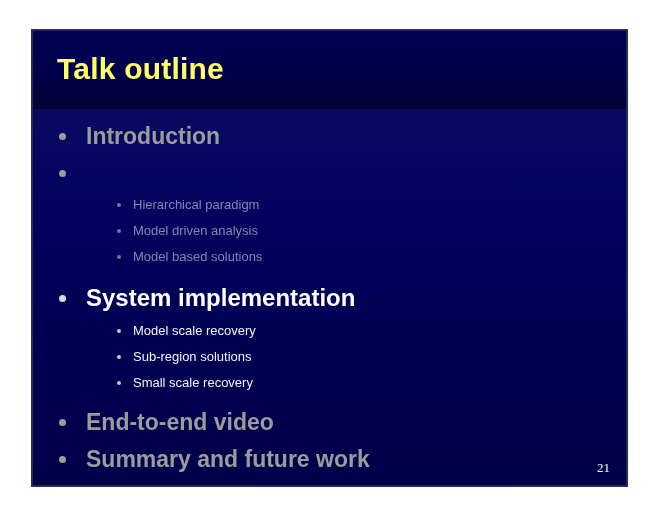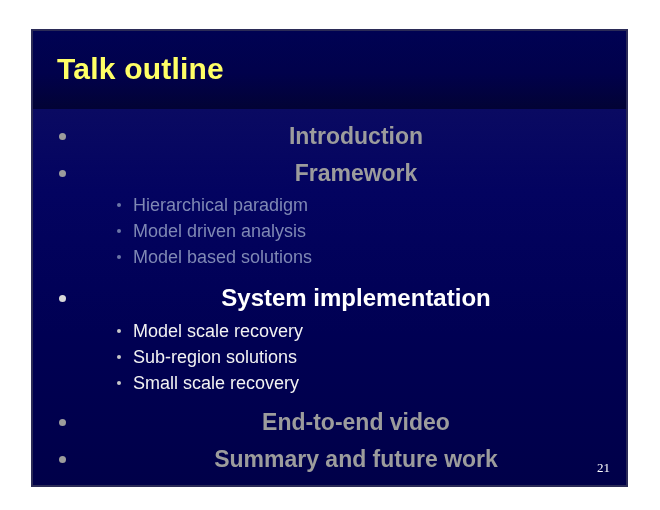--- a/index.html
+++ b/index.html
@@ -86,21 +86,20 @@
   .item-l1 {
     position: relative;
     padding-left: 53px;
     margin: 0;
     height: 37px;
     line-height: 37px;
     font-size: 23px;
     font-weight: bold;
     color: #9c9c9c;
     white-space: nowrap;
-    text-align: center;
   }
   .item-l1 .bullet {
     position: absolute;
     left: 26px;
     top: 15px;
     width: 7px;
     height: 7px;
     border-radius: 50%;
     background: #9c9c9c;
   }
@@ -115,21 +114,21 @@
     top: 17px;
   }
 
   
   .item-l2 {
     position: relative;
     padding-left: 100px;
     margin: 0;
     height: 26px;
     line-height: 26px;
-    font-size: 18px;
+    font-size: 13px;
     font-weight: normal;
     color: #7f88b4;
     white-space: nowrap;
   }
   .item-l2 .bullet {
     position: absolute;
     left: 84px;
     top: 11px;
     width: 4px;
     height: 4px;
@@ -165,21 +164,21 @@
   <div class="slide-frame">
     <div class="slide">
 
       <div class="title-band">
         <div class="slide-title">Talk outline</div>
       </div>
 
       <div class="body-area">
         <div class="outline" id="outline-list">
             <div class="item-l1"><span class="bullet"></span><span>Introduction</span></div>
-            <div class="item-l1"><span class="bullet"></span><span>Framework</span></div>
+            <div class="item-l1"><span class="bullet"></span></div>
             <div class="item-l2"><span class="bullet"></span><span>Hierarchical paradigm</span></div>
             <div class="item-l2"><span class="bullet"></span><span>Model driven analysis</span></div>
             <div class="item-l2"><span class="bullet"></span><span>Model based solutions</span></div>
             <div class="group-gap"></div>
             <div class="item-l1 active"><span class="bullet"></span><span>System implementation</span></div>
             <div class="item-l2 bright"><span class="bullet"></span><span>Model scale recovery</span></div>
             <div class="item-l2 bright"><span class="bullet"></span><span>Sub-region solutions</span></div>
             <div class="item-l2 bright"><span class="bullet"></span><span>Small scale recovery</span></div>
             <div class="group-gap"></div>
             <div class="item-l1"><span class="bullet"></span><span>End-to-end video</span></div>

